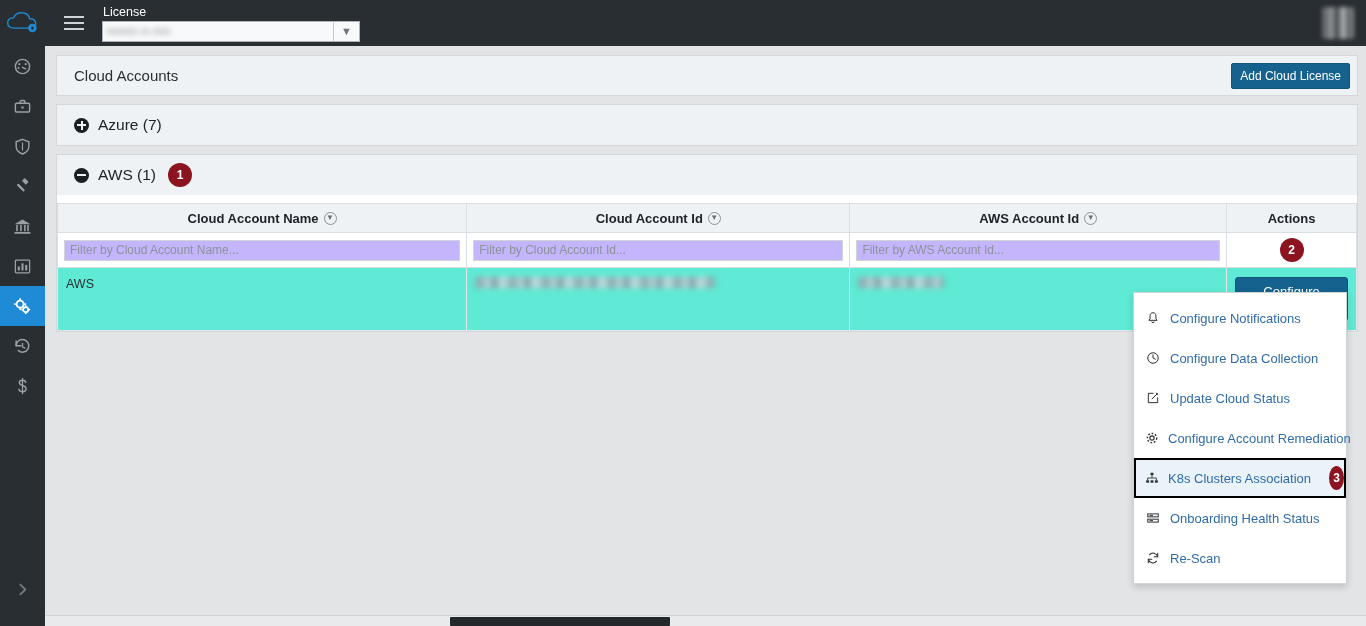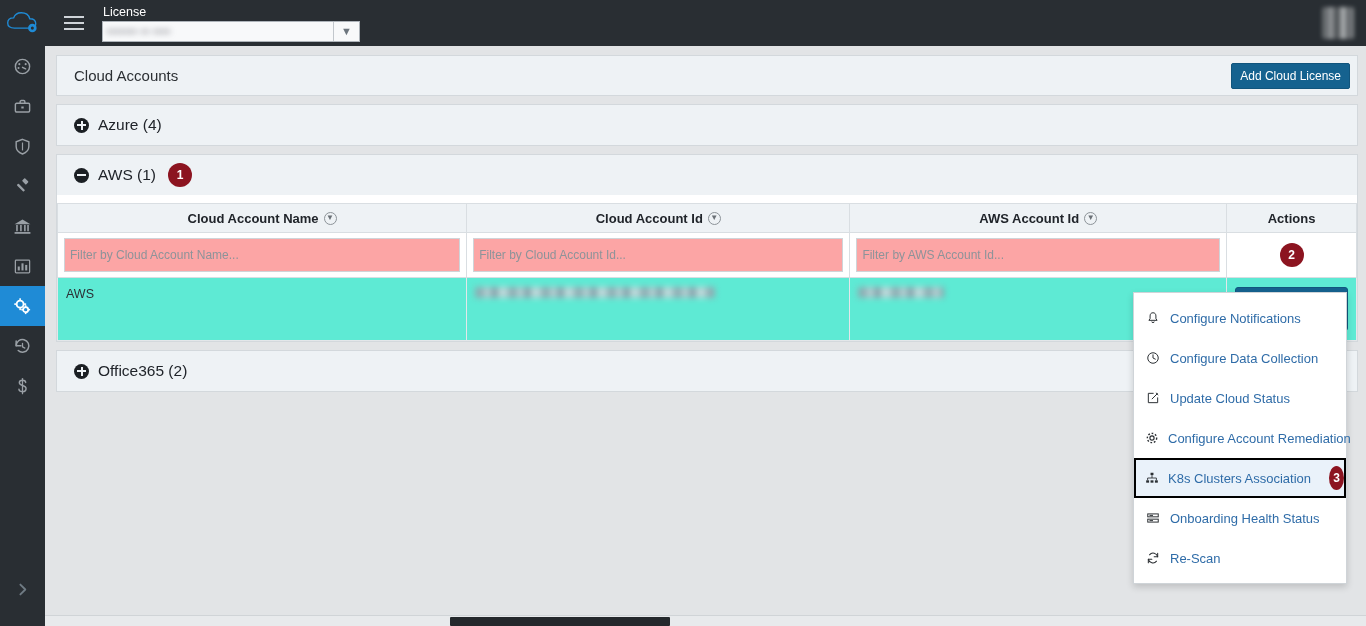--- a/index.html
+++ b/index.html
@@ -164,23 +164,23 @@
     border: 1px solid #8c9398; display: inline-flex;
     align-items: center; justify-content: center;
     font-size: 8px; color: #6a7076; line-height: 1;
   }
   table.grid td.filter-cell {
     border: 1px solid #d9dee2; background: #fff;
     padding: 5px 6px; height: 33px;
   }
   .filter-input {
     width: 100%; height: 21px;
-    border: 1px solid #cfd4d8; background: #fca5a5;
+    border: 1px solid #cfd4d8; background: #c4b5fd;
     font-size: 12px; color: #3b4045;
-    padding: 16px 5px; font-family: inherit;
+    padding: 6px 5px; font-family: inherit;
   }
   .filter-input::placeholder { color: #8d9399; }
   table.grid td.data-cell {
     border: 1px solid #e3e7ea; background: #5eead4;
     font-size: 12.5px; color: #2b3035;
     height: 63px; vertical-align: top;
     padding: 9px 8px 0 8px;
   }
   .cell-pad-left { padding-left: 9px; text-align: left; }
   .blur-cell {
@@ -360,21 +360,21 @@
 <div class="main">
 
   <div class="panel-head">
     <div class="panel-title">Cloud Accounts</div>
     <button class="btn-primary">Add Cloud License</button>
   </div>
 
   <div class="accordion">
     <div class="acc-head">
       <span class="pm-icon plus"></span>
-      <span class="acc-label">Azure (4)</span>
+      <span class="acc-label">Azure (7)</span>
     </div>
   </div>
 
   <div class="accordion">
     <div class="acc-head">
       <span class="pm-icon"></span>
       <span class="acc-label">AWS (1)</span>
       <span class="badge acc-badge">1</span>
     </div>
 
@@ -440,26 +440,20 @@
               <button class="btn-configure">
                 <span>Configure Account</span><span class="caret">▼</span>
               </button>
             </td>
           </tr>
         </tbody>
       </table>
     </div>
   </div>
 
-  <div class="accordion">
-    <div class="acc-head">
-      <span class="pm-icon plus"></span>
-      <span class="acc-label">Office365 (2)</span>
-    </div>
-  </div>
 </div>
 
 <div class="dropdown-menu">
 
   <div class="menu-item">
     <span class="menu-ico">
       <svg viewBox="0 0 24 24">
           <path d="M12 3 C8.7 3 7 5.3 7 8.5 V13 L5 16 H19 L17 13 V8.5 C17 5.3 15.3 3 12 3 Z" fill="none" stroke="currentColor" stroke-width="1.7"></path>
           <path d="M10 18 a2 2 0 0 0 4 0" fill="none" stroke="currentColor" stroke-width="1.7"></path>
         </svg>

